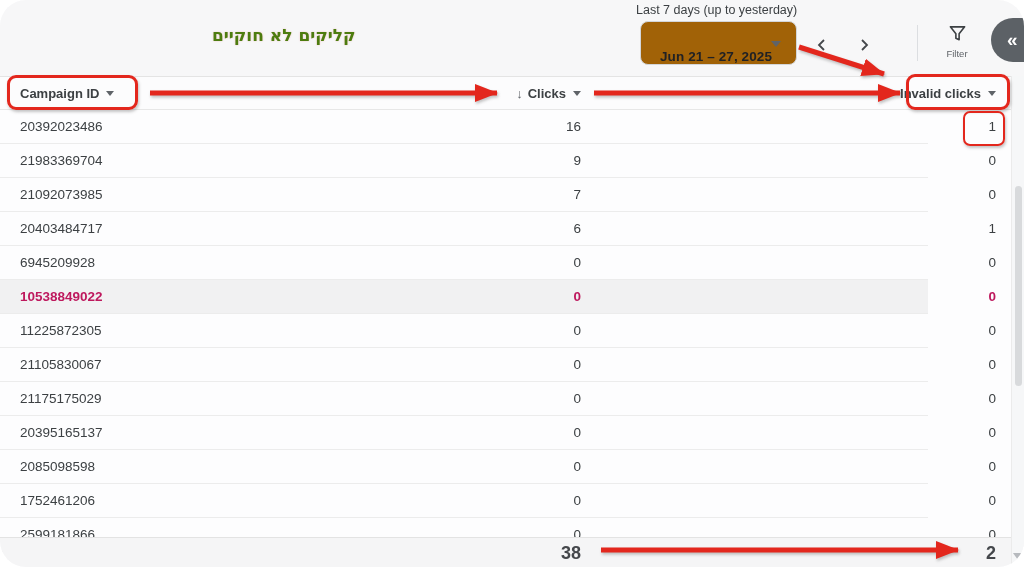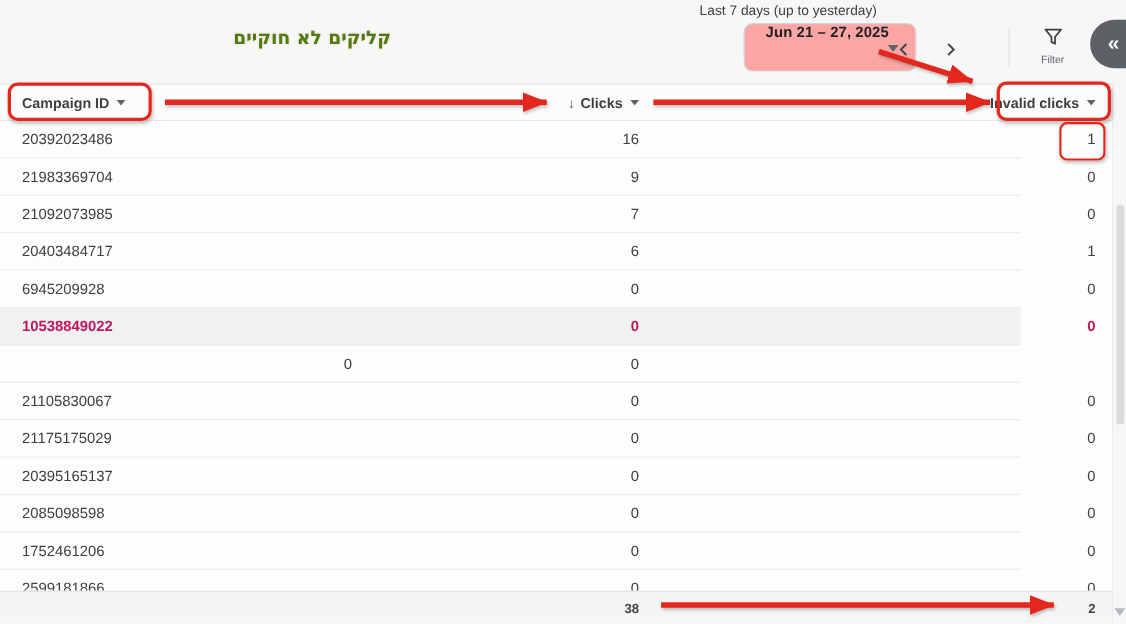--- a/index.html
+++ b/index.html
@@ -1,25 +1,25 @@
 <!DOCTYPE html>
 <html><head>
 <meta charset="utf-8">
 <style>
   * { margin:0; padding:0; box-sizing:border-box; }
   html,body { width:1024px; height:567px; overflow:hidden; }
   body { font-family:"Liberation Sans","DejaVu Sans",sans-serif; background:#fff; color:#3c4043; }
-  .stage { position:relative; width:1024px; height:567px; overflow:hidden; background:#fdfdfe; }
+  .stage { position:relative; width:1024px; height:567px; overflow:hidden; background:#fdfdfe;border-radius:26px; }
 
   
   .toolbar { position:absolute; left:0; top:0; width:1024px; height:76px; background:#f7f7f8; }
   .preset-label { position:absolute; left:636px; top:3px; font-size:12.5px; color:#3c4043; }
   .date-btn { position:absolute; left:640px; top:21px; width:157px; height:44px;
-              border:1.5px solid #d3d6da; border-radius:8px; background:#fca5a5;
-              display:flex; align-items:flex-start; cursor:pointer;margin-left:36px; }
+              border:1.5px solid #d3d6da; border-radius:8px; background:#a16207;
+              display:flex; align-items:flex-end; cursor:pointer; }
   .date-btn .date-text { font-size:13.5px; font-weight:700; color:#202124; padding-left:19px; letter-spacing:.1px; }
   .caret { width:0; height:0; border-left:5px solid transparent; border-right:5px solid transparent;
            border-top:6px solid #5f6368; display:inline-block; }
   .date-btn .caret { position:absolute; right:15px; top:19px; }
   .pager-btn { position:absolute; top:29px; width:32px; height:32px; background:none; border:none; cursor:pointer; }
   .pager-prev { left:806px; } .pager-next { left:848px; }
   .pager-btn svg { display:block; margin:auto; }
   .v-divider { position:absolute; left:917px; top:25px; width:1px; height:36px; background:#dcdee1; }
   .filter-wrap { position:absolute; left:938px; top:24px; width:38px; height:42px; text-align:center; cursor:pointer; }
   .filter-wrap svg { display:inline-block; }
@@ -42,21 +42,21 @@
   .tbody { position:absolute; left:0; top:110px; width:928px; }
   .row { height:34px; border-bottom:1px solid #ececec; background:transparent; }
   .row .cell { display:flex; align-items:center; font-size:13.5px; color:#3c4043; }
   .cell.id { padding-left:20px; }
   .cell.num { justify-content:flex-end; }
   .row.highlight { background:#f1f1f2; }
   .row.highlight .cell { font-weight:700; color:#be185d; }
 
   .totals { position:absolute; left:0; bottom:0; width:1024px; height:30px; background:#f5f5f6;
             border-top:1px solid #e3e3e3; z-index:5; }
-  .totals .cell { display:flex; align-items:center; font-size:12px; font-weight:700; color:#44474b; height:30px; }
+  .totals .cell { display:flex; align-items:center; font-size:18px; font-weight:700; color:#44474b; height:30px; }
   .totals .cell.num { justify-content:flex-end; }
 
   
   .scrollbar { position:absolute; right:0; top:76px; bottom:0; width:13px; background:#f6f7f8;
                border-left:1px solid #ebebeb; z-index:6; }
   .scroll-thumb { position:absolute; left:3px; top:110px; width:7px; height:200px; background:#d8dadc;
                   border-radius:4px; cursor:grab; }
   .scroll-down { position:absolute; left:1px; bottom:7px; width:0; height:0; cursor:pointer;
                  border-left:5px solid transparent; border-right:5px solid transparent;
                  border-top:7px solid #b7babe; }
@@ -176,20 +176,21 @@
     </div>
 
     <div class="row grid-cols highlight">
       <div class="cell id">10538849022</div>
       <div class="cell num">0</div>
       <div class="cell num">0</div>
       <div class="cell"></div>
     </div>
 
     <div class="row grid-cols">
+      <div class="cell id">11225872305</div>
       <div class="cell num">0</div>
       <div class="cell num">0</div>
       <div class="cell"></div>
     </div>
 
     <div class="row grid-cols">
       <div class="cell id">21105830067</div>
       <div class="cell num">0</div>
       <div class="cell num">0</div>
       <div class="cell"></div>

